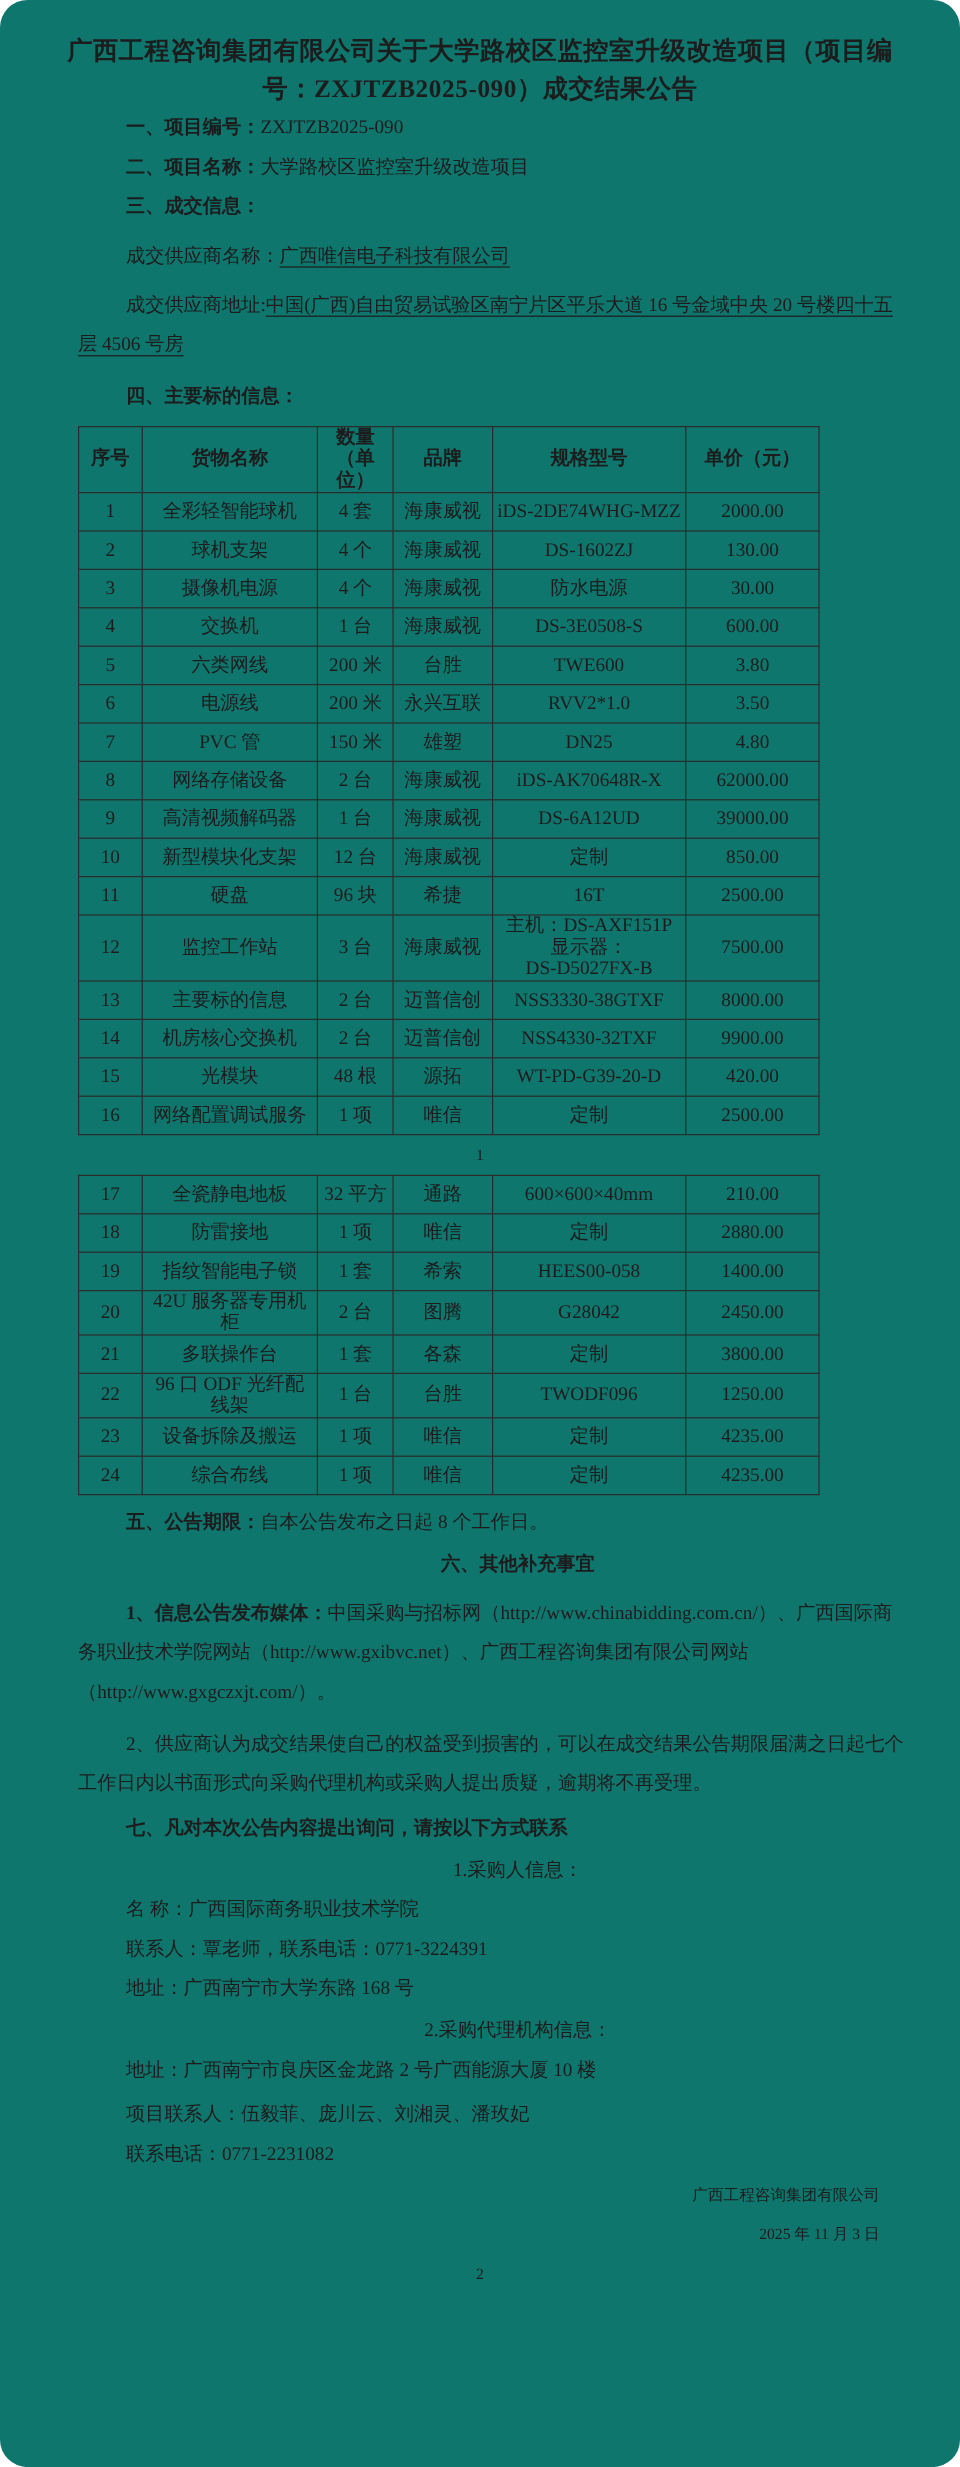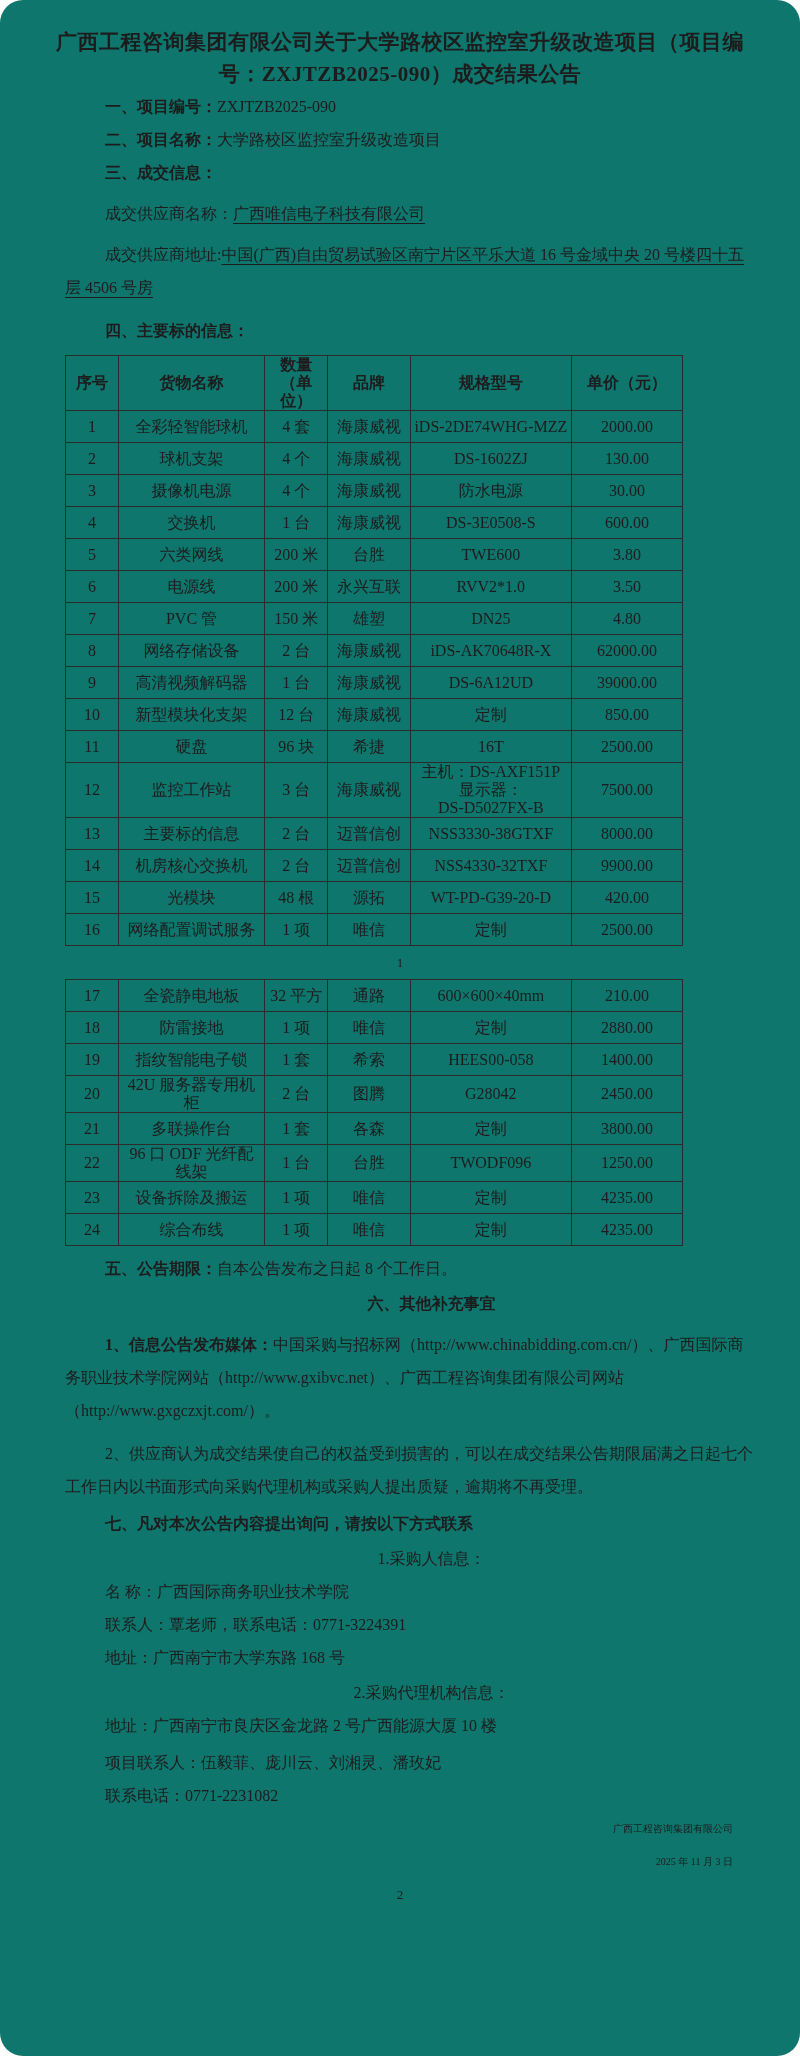--- a/index.html
+++ b/index.html
@@ -52,21 +52,21 @@
   }
   table.goods th{height:50px;font-weight:700;}
   table.goods td{height:31px;}
   .pagenum{
     font-size:13px;
     line-height:33px;
     text-align:center;
     margin:0;
   }
   .sig{
-    font-size:10px;
+    font-size:13px;
     line-height:33px;
     margin:0 67px 0 0;
     text-align:right;
   }
 </style>
 </head>
 <body>
 
 <div class="page">
 

